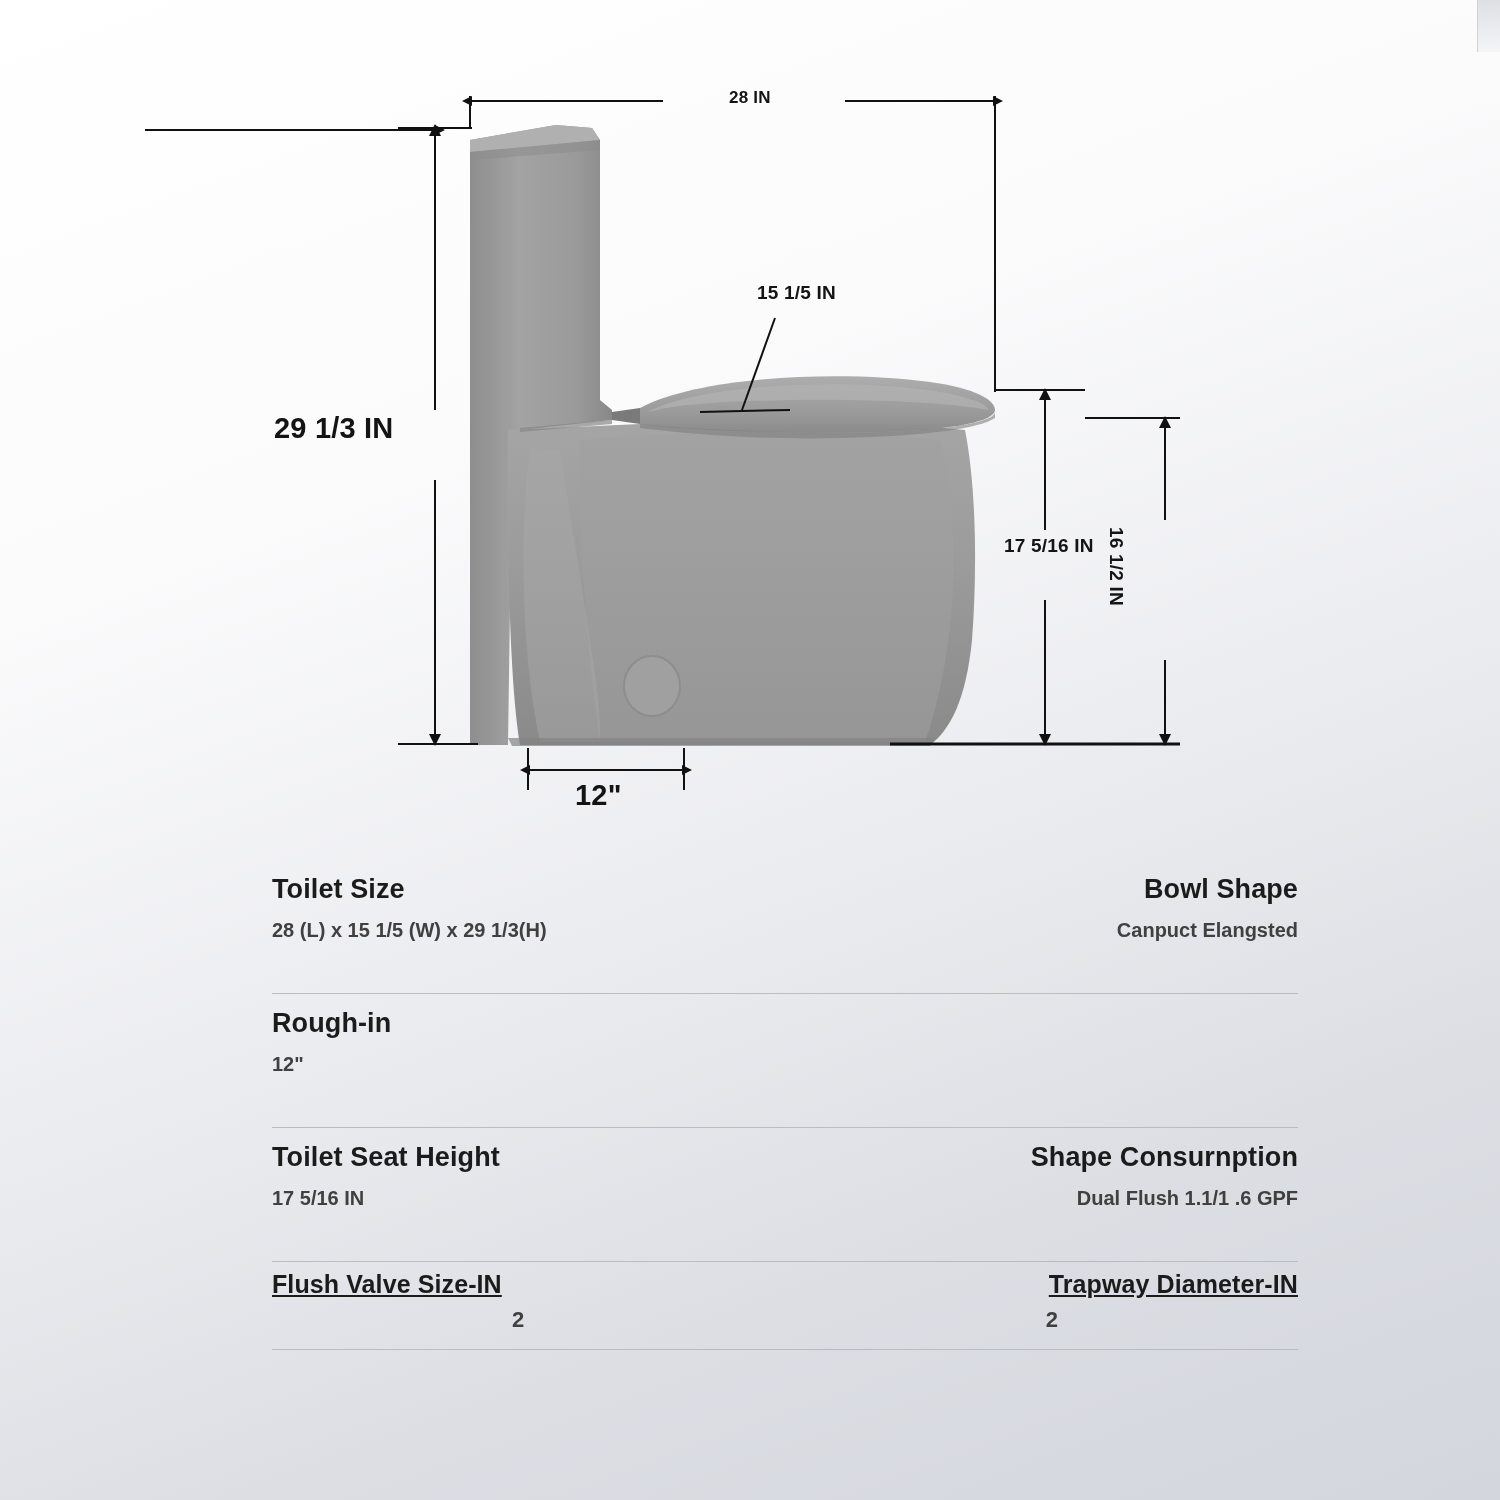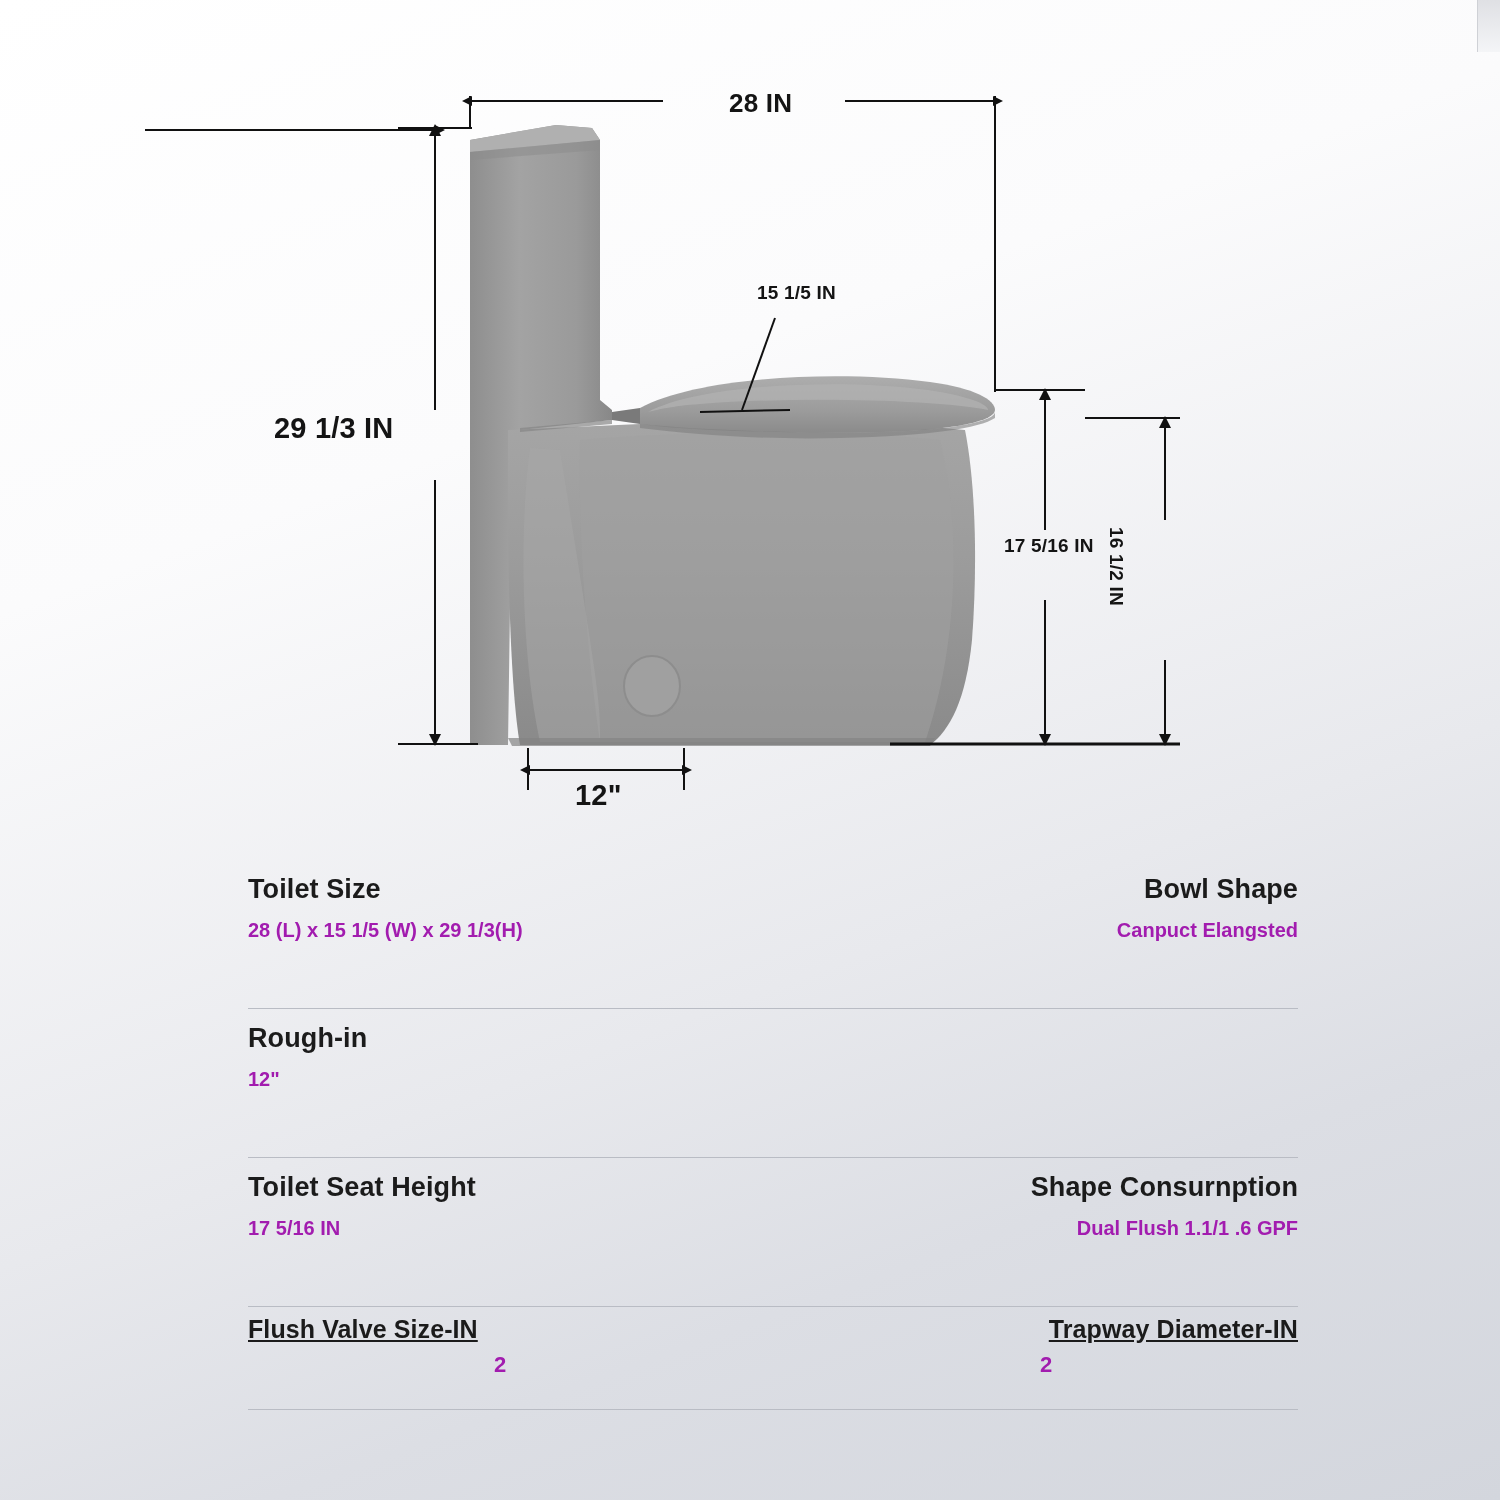--- a/index.html
+++ b/index.html
@@ -39,21 +39,21 @@
     display: block;
   }
 
   .dim-label {
     position: absolute;
     font-weight: bold;
     color: #141414;
     letter-spacing: 0.2px;
     white-space: nowrap;
   }
-  #label-28in   { left: 729px; top: 88px;  font-size: 26px; }
+  #label-28in   { left: 729px; top: 88px;  font-size: 17px; }
   #label-2913   { left: 274px; top: 412px; font-size: 29px; }
   #label-1515   { left: 757px; top: 282px; font-size: 19px; }
   #label-17516  { left: 1004px; top: 535px; font-size: 19px; }
   #label-12in   { left: 575px; top: 779px; font-size: 29px; }
   #label-1612 {
     left: 1127px;
     top: 527px;
     font-size: 19px;
     transform: rotate(90deg);
     transform-origin: left top;
@@ -64,43 +64,44 @@
     position: absolute;
     left: 248px;
     top: 860px;
     width: 1050px;
   }
   .spec-row {
     display: flex;
     justify-content: space-between;
     align-items: flex-start;
     border-bottom: 1px solid #b9bcc4;
-    padding-bottom: 24px;
+    padding-bottom: 9px;
     margin-bottom: 0;
+    margin-left: 24px;
   }
   .spec-row.tall { height: 124px; }
   .spec-row.short { height: 78px; }
   .spec-col {
     display: flex;
     flex-direction: column;
     width: 48%;
   }
   .spec-col.left  { align-items: flex-start; text-align: left; }
   .spec-col.right { align-items: flex-end; text-align: right; }
   .spec-title {
     font-size: 27px;
     font-weight: bold;
     color: #1b1b1b;
     margin-top: 14px;
     letter-spacing: 0.1px;
   }
   .spec-value {
     font-size: 20px;
     font-weight: bold;
-    color: #a21caf;
+    color: #404040;
     margin-top: 14px;
   }
   .spec-row.short .spec-title { font-size: 25px; margin-top: 8px; text-decoration: underline; }
   .spec-row.short .spec-value { font-size: 22px; margin-top: 8px; }
   .spec-row.last { border-bottom: 1px solid #b9bcc4; }
 </style>
 </head>
 <body>
 
 <div class="edge-strip"></div>

